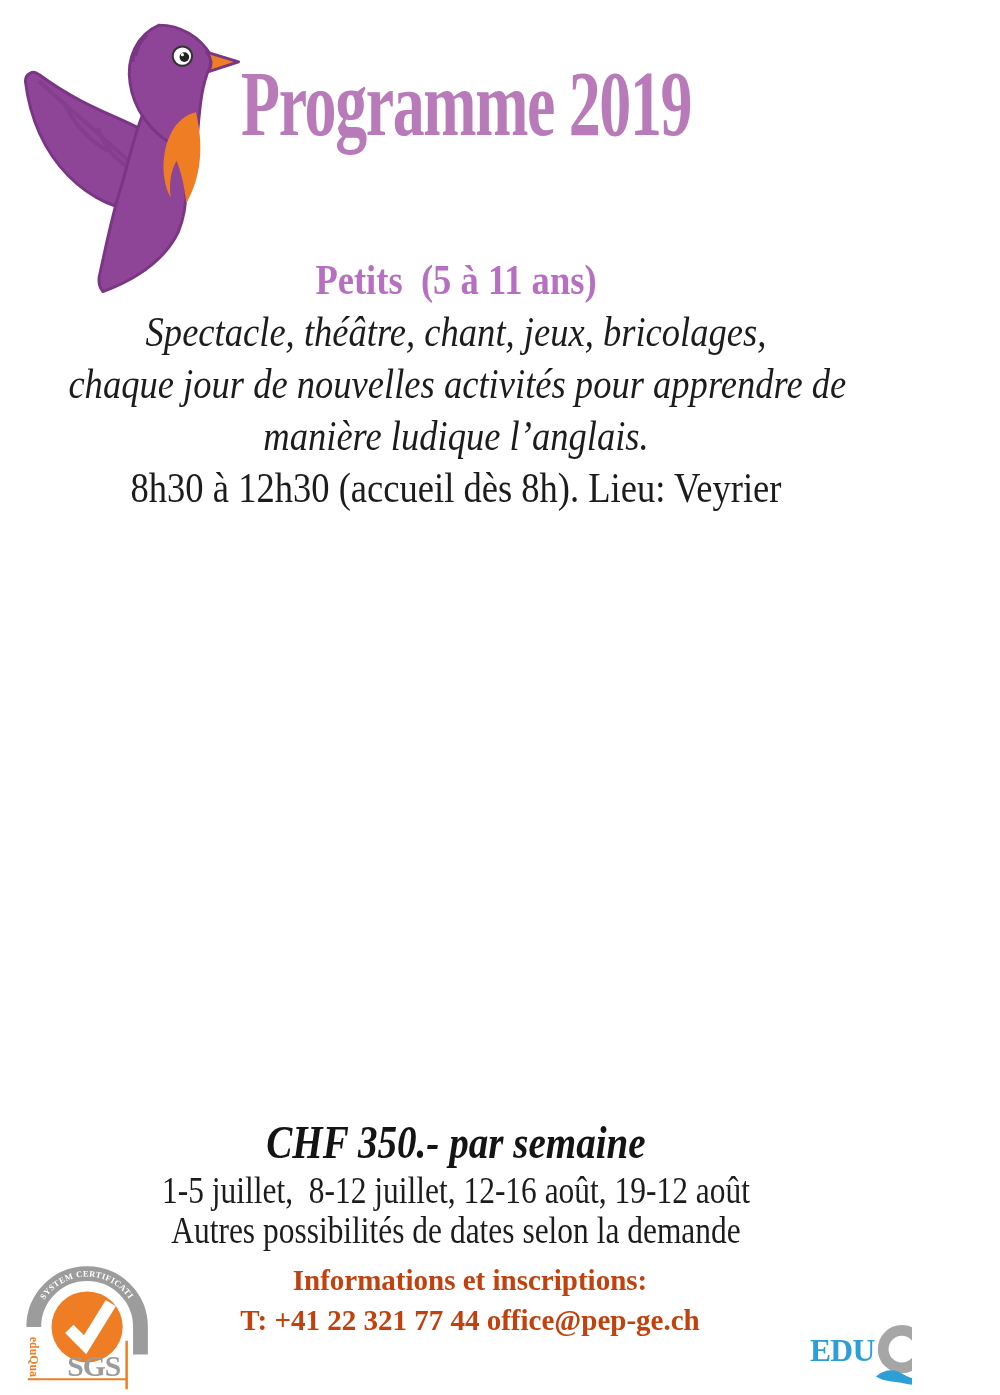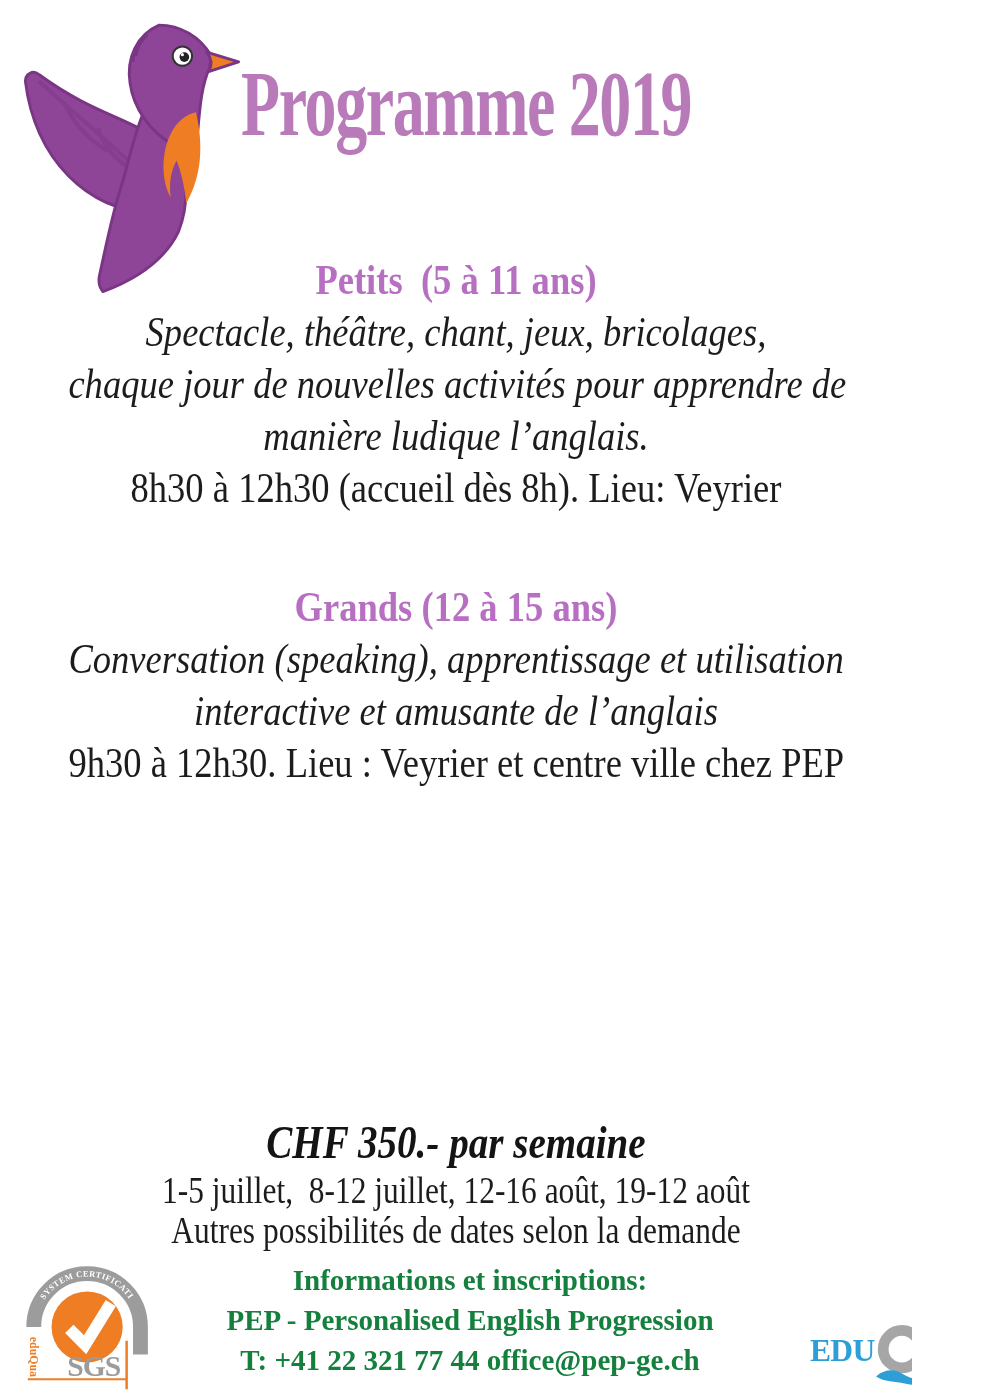--- a/index.html
+++ b/index.html
@@ -31,21 +31,21 @@
   #sec-remise { top:840px; }
 
   #pricing { top:1104px; }
   .price-line { font-size:46px; line-height:56px; font-weight:bold; font-style:italic; color:#141414; }
   .dates-line { font-size:37px; line-height:40px; color:#1c1c1c; }
   .note-line  { font-size:37px; line-height:40px; color:#1c1c1c; }
 
   .contact {
     position:absolute; top:1260px; left:130px; width:680px; text-align:center;
   }
-  .contact-line { font-size:29px; line-height:40px; font-weight:bold; color:#15803d; white-space:pre; }
+  .contact-line { font-size:29px; line-height:40px; font-weight:bold; color:#c2410c; white-space:pre; }
 
   .sgs-logo    { position:absolute; left:12px;  top:1253px; width:168px; height:140px; }
   .eduqua-logo { position:absolute; left:810px; top:1316px; width:165px; height:72px; }
 </style>
 </head>
 <body>
 
 <div class="page">
 
   <svg class="bird" viewBox="0 0 260 290" aria-hidden="true">
@@ -66,37 +66,30 @@
   <div class="title">Programme 2019</div>
 
   <div class="sec" id="sec-petits">
     <div class="line sec-heading">Petits  (5 à 11 ans)</div>
     <div class="line desc-line">Spectacle, théâtre, chant, jeux, bricolages,</div>
     <div class="line desc-line">chaque jour de nouvelles activités pour apprendre de</div>
     <div class="line desc-line">manière ludique l’anglais.</div>
     <div class="line sched-line">8h30 à 12h30 (accueil dès 8h). Lieu: Veyrier</div>
   </div>
 
-  <div class="sec" id="sec-grands">
-    <div class="line sec-heading">Grands (12 à 15 ans)</div>
-    <div class="line desc-line">Conversation (speaking), apprentissage et utilisation</div>
-    <div class="line desc-line">interactive et amusante de l’anglais</div>
-    <div class="line sched-line">9h30 à 12h30. Lieu : Veyrier et centre ville chez PEP</div>
-  </div>
 
 
   <div class="sec" id="pricing">
     <div class="line price-line">CHF 350.- par semaine</div>
     <div class="line dates-line">1-5 juillet,  8-12 juillet, 12-16 août, 19-12 août</div>
     <div class="line note-line">Autres possibilités de dates selon la demande</div>
   </div>
 
   <div class="contact">
     <div class="contact-line">Informations et inscriptions:</div>
-    <div class="contact-line">PEP - Personalised English Progression</div>
     <div class="contact-line">T: +41 22 321 77 44 office@pep-ge.ch</div>
   </div>
 
   <svg class="sgs-logo" viewBox="0 0 170 140" aria-hidden="true">
     <path d="M22 74 A54 54 0 0 1 130 74 L130 102" fill="none" stroke="#9c9c9c" stroke-width="15"></path>
     <defs>
       <path id="sgs-arc-path" d="M31.8 48.5 A51 51 0 0 1 120.2 48.5"></path>
     </defs>
     <text font-size="8.5" font-weight="bold" fill="#ffffff" letter-spacing="0.5">
       <textPath href="#sgs-arc-path" startOffset="2">SYSTEM CERTIFICATION</textPath>

